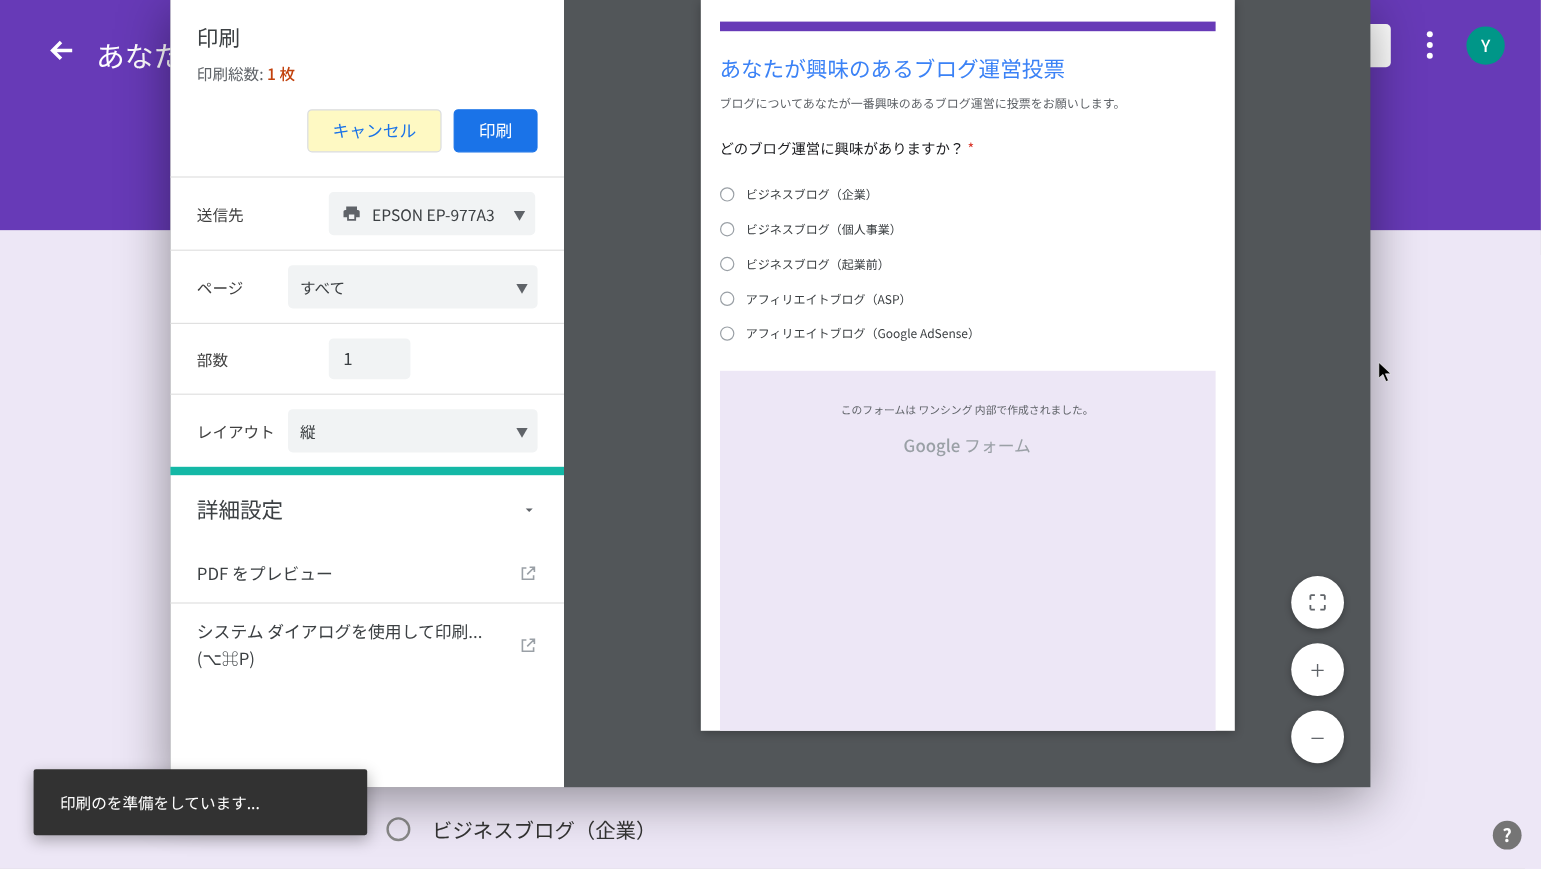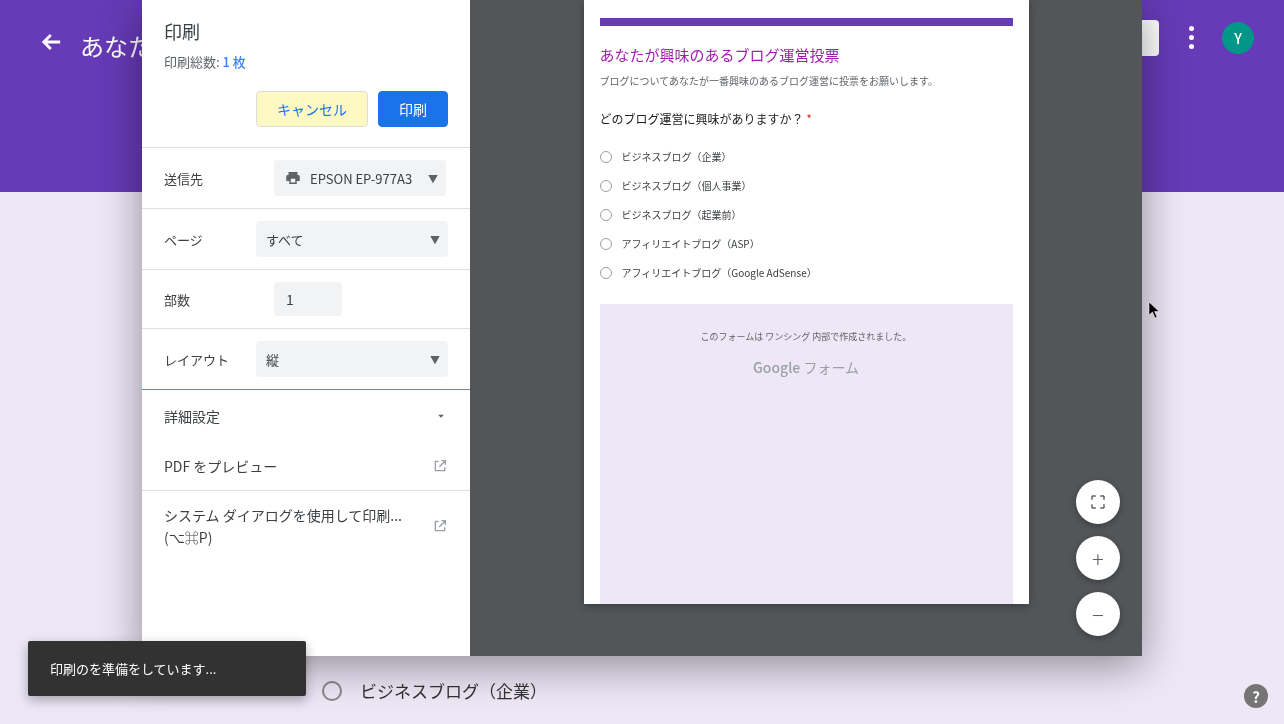--- a/index.html
+++ b/index.html
@@ -29,45 +29,45 @@
 .toast { position: absolute; left: 28px; bottom: 28px; background: #323232; color: #fff; padding: 18px 90px 18px 22px; font-size: 13px; border-radius: 2px; box-shadow: 0 4px 12px rgba(0,0,0,0.3); }
 
 
 .modal-frame { position: absolute; left: 142px; top: 0; width: 1000px; height: 656px; background: #525659; box-shadow: 0 10px 40px rgba(0,0,0,0.4); display: flex; }
 
 
 .settings { width: 328px; height: 100%; background: #fff; display: flex; flex-direction: column; }
 .settings-head { padding: 18px 22px 20px; }
 .settings-head h2 { font-size: 18px; color: #3c4043; font-weight: 400; margin-bottom: 8px; }
 .settings-head .sub { font-size: 13px; color: #5f6368; }
-.settings-head .sub b { color: #3b82f6; font-weight: 500; }
+.settings-head .sub b { color: #c2410c; font-weight: 500; }
 .actions { padding: 0 22px 20px; display: flex; justify-content: flex-end; gap: 10px; }
 .btn { height: 36px; padding: 0 20px; border-radius: 4px; font-size: 14px; border: 1px solid #dadce0; background: #fef9c3; color: #1a73e8; cursor: pointer; }
 .btn.primary { background: #1a73e8; color: #fff; border-color: #1a73e8; }
 
 .ctrl-row { display: flex; align-items: center; padding: 12px 22px; border-top: 1px solid #e0e0e0; }
 .ctrl-row:first-of-type { border-top: 1px solid #e0e0e0; }
 .ctrl-label { width: 110px; font-size: 13px; color: #404040; }
 .ctrl-field { flex: 1; }
 .select { width: 172px; height: 36px; background: #f1f3f4; border-radius: 4px; display: flex; align-items: center; padding: 0 8px 0 10px; font-size: 13px; color: #3c4043; justify-content: space-between; }
-.select.small { width: 192px; justify-content: center; }
+.select.small { width: 208px; justify-content: center; }
 .select .ic { width: 18px; height: 18px; margin-right: 8px; }
 .select .arrow { color: #5f6368; font-size: 10px; }
 .copies { width: 68px; height: 34px; background: #f1f3f4; border-radius: 4px; display: flex; align-items: center; padding: 0 12px; font-size: 14px; color: #3c4043; }
 
-.adv-row { display: flex; align-items: center; justify-content: space-between; padding: 16px 22px; border-top: 1px solid #14b8a6; font-size: 14px; color: #3c4043; }
+.adv-row { display: flex; align-items: center; justify-content: space-between; padding: 16px 22px; border-top: 7px solid #14b8a6; font-size: 18px; color: #3c4043; }
 .link-row { display: flex; align-items: center; justify-content: space-between; padding: 14px 22px; font-size: 14px; color: #3c4043; }
 .link-row .ext { color: #9aa0a6; }
 .link-row.first { border-top: 1px solid #e0e0e0; }
 
 
 .preview-wrap { flex: 1; display: flex; align-items: flex-start; justify-content: center; padding-top: 0; position: relative; }
 .page { width: 445px; background: #fff; margin-top: 0; padding: 18px 16px 0; box-shadow: 0 2px 8px rgba(0,0,0,0.3); }
 .form-top { height: 8px; background: #673ab7; margin: 0 0 18px; }
-.form-title { font-size: 15px; color: #a21caf; margin-bottom: 8px; }
+.form-title { font-size: 18px; color: #3b82f6; margin-bottom: 8px; }
 .form-desc { font-size: 10px; color: #5f6368; margin-bottom: 22px; }
 .q-label { font-size: 12px; color: #202124; margin-bottom: 22px; }
 .q-label .req { color: #d93025; }
 .opt { display: flex; align-items: center; gap: 10px; margin-bottom: 14px; }
 .opt .circ { width: 12px; height: 12px; border: 1.5px solid #9aa0a6; border-radius: 50%; flex-shrink: 0; }
 .opt.sel .circ { border-color: #673ab7; display: flex; align-items: center; justify-content: center; }
 .opt.sel .circ::after { content: ""; width: 6px; height: 6px; background: #673ab7; border-radius: 50%; }
 .opt .txt { font-size: 10px; color: #3c4043; }
 .footer-block { margin-top: 24px; height: 300px; background: #ede7f6; display: flex; flex-direction: column; align-items: center; padding-top: 26px; gap: 14px; }
 .footer-block .line1 { font-size: 9px; color: #5f6368; }

